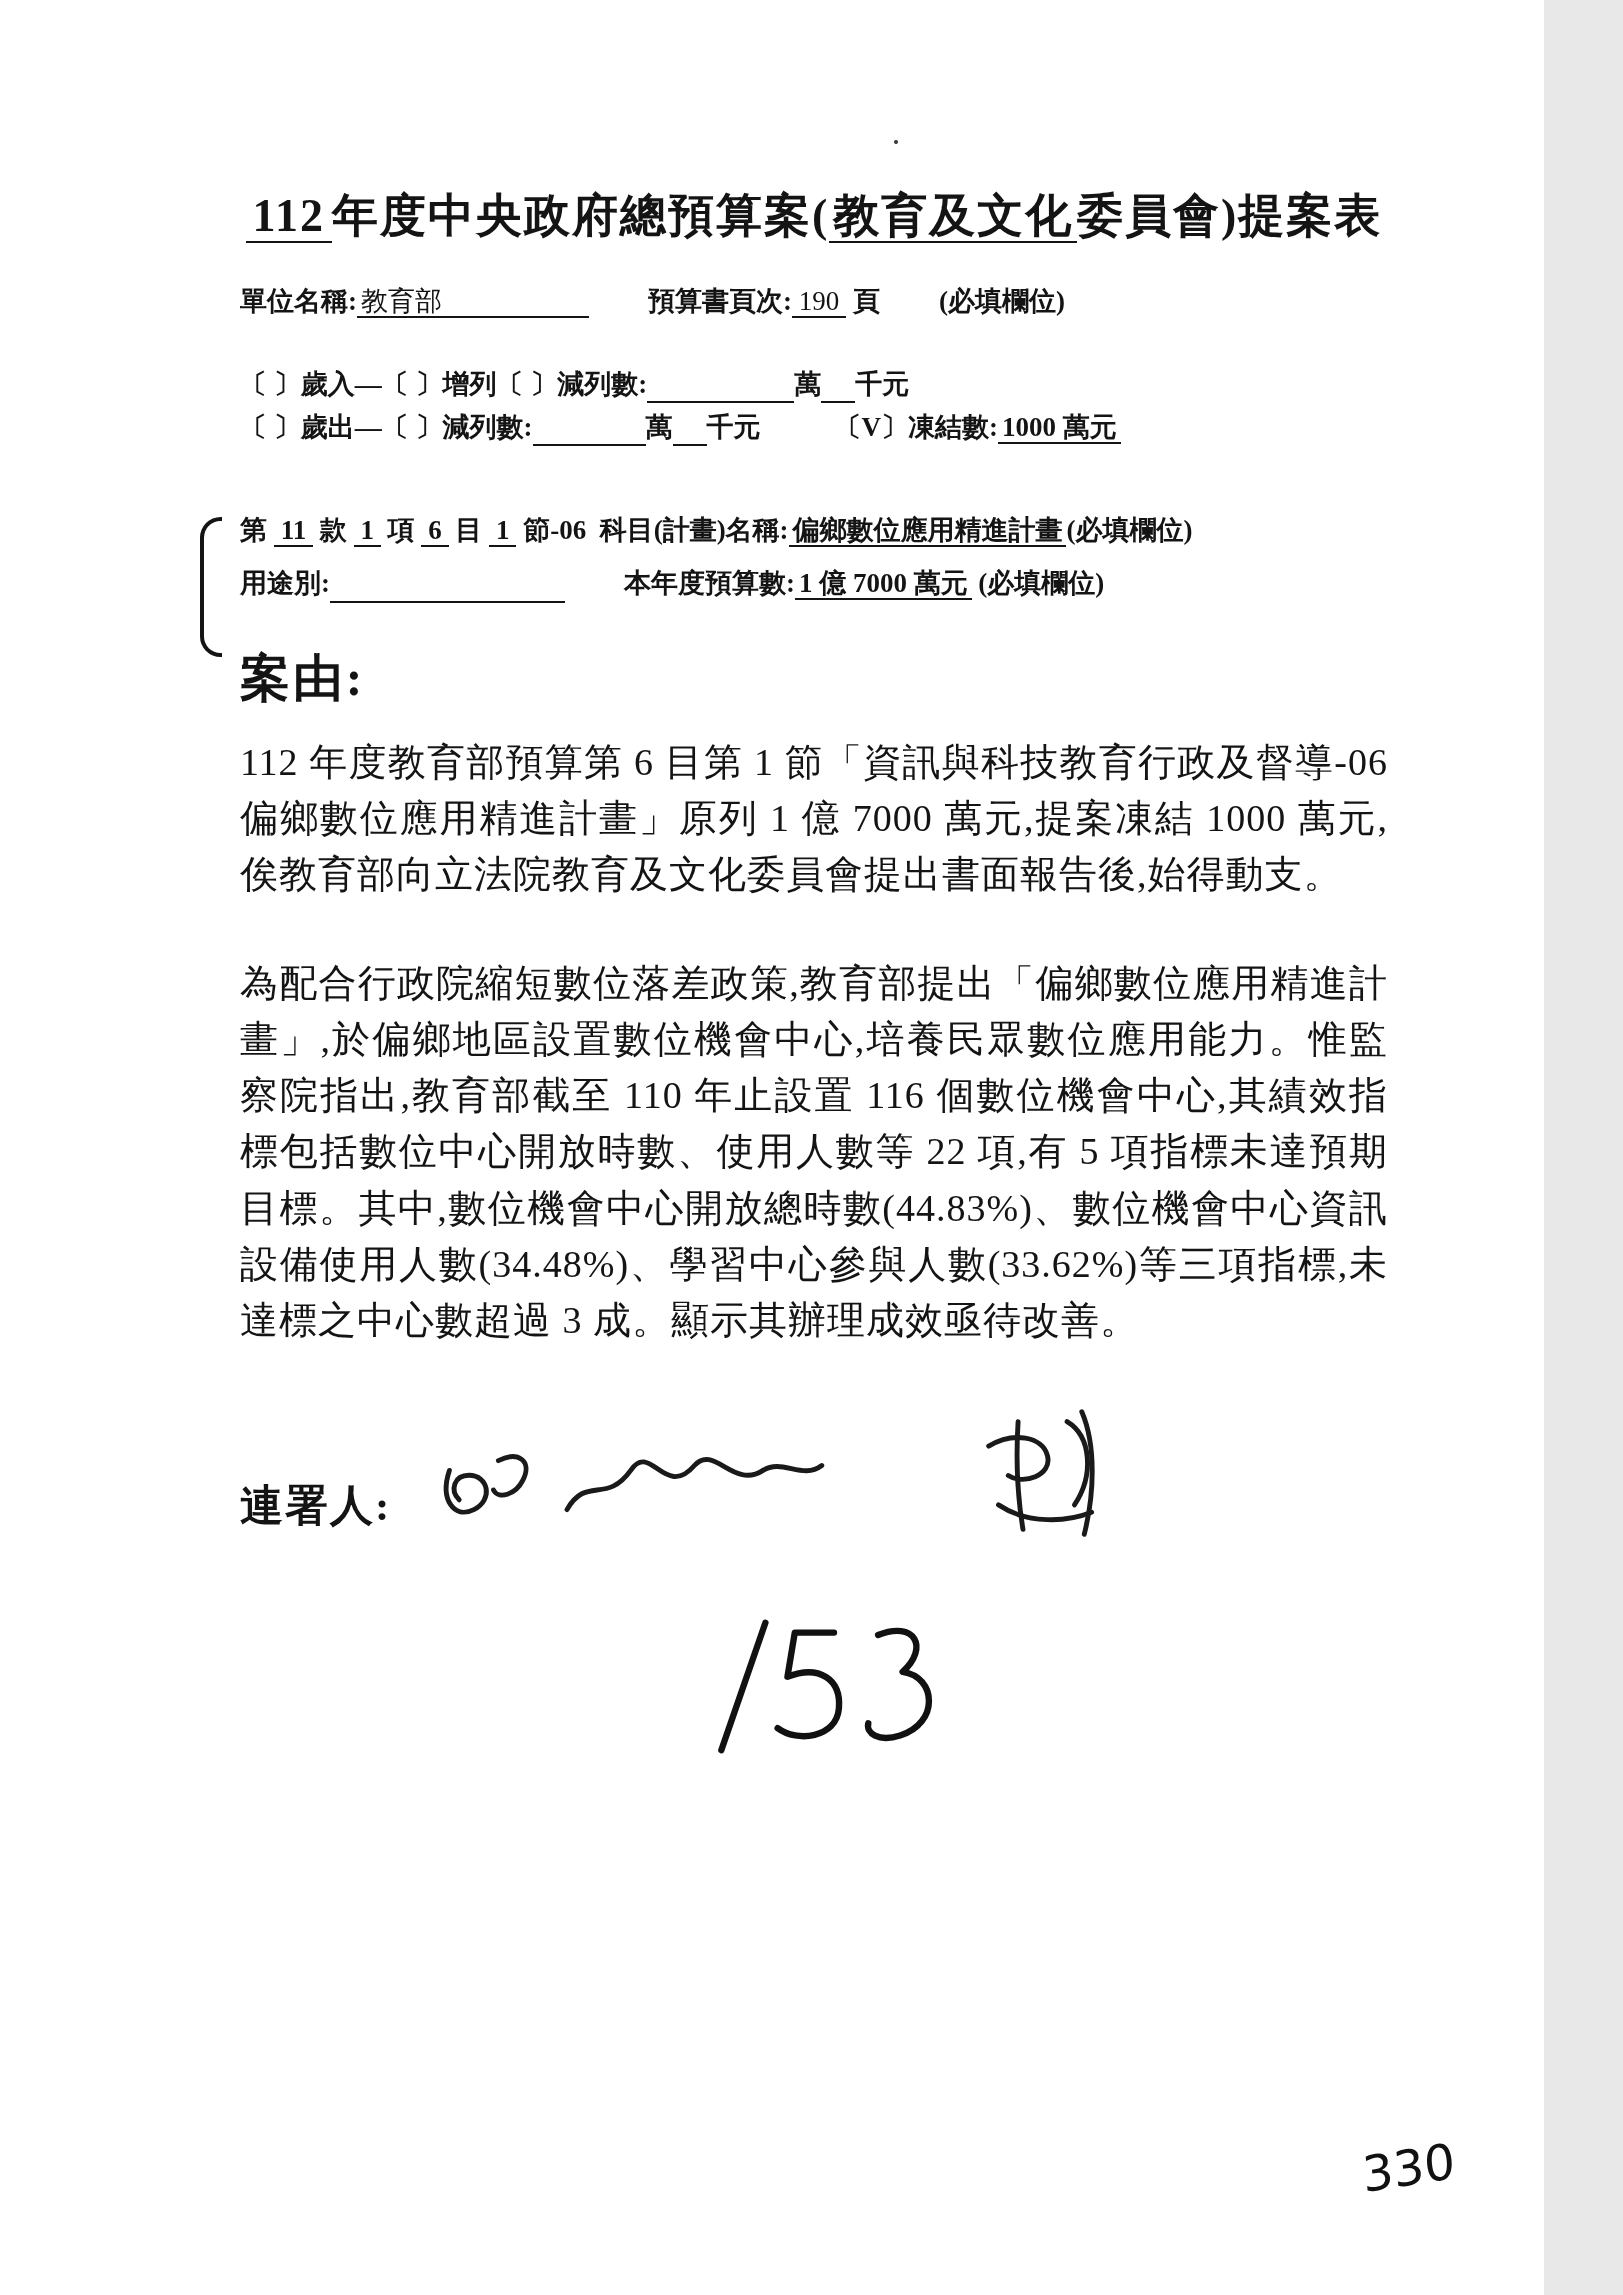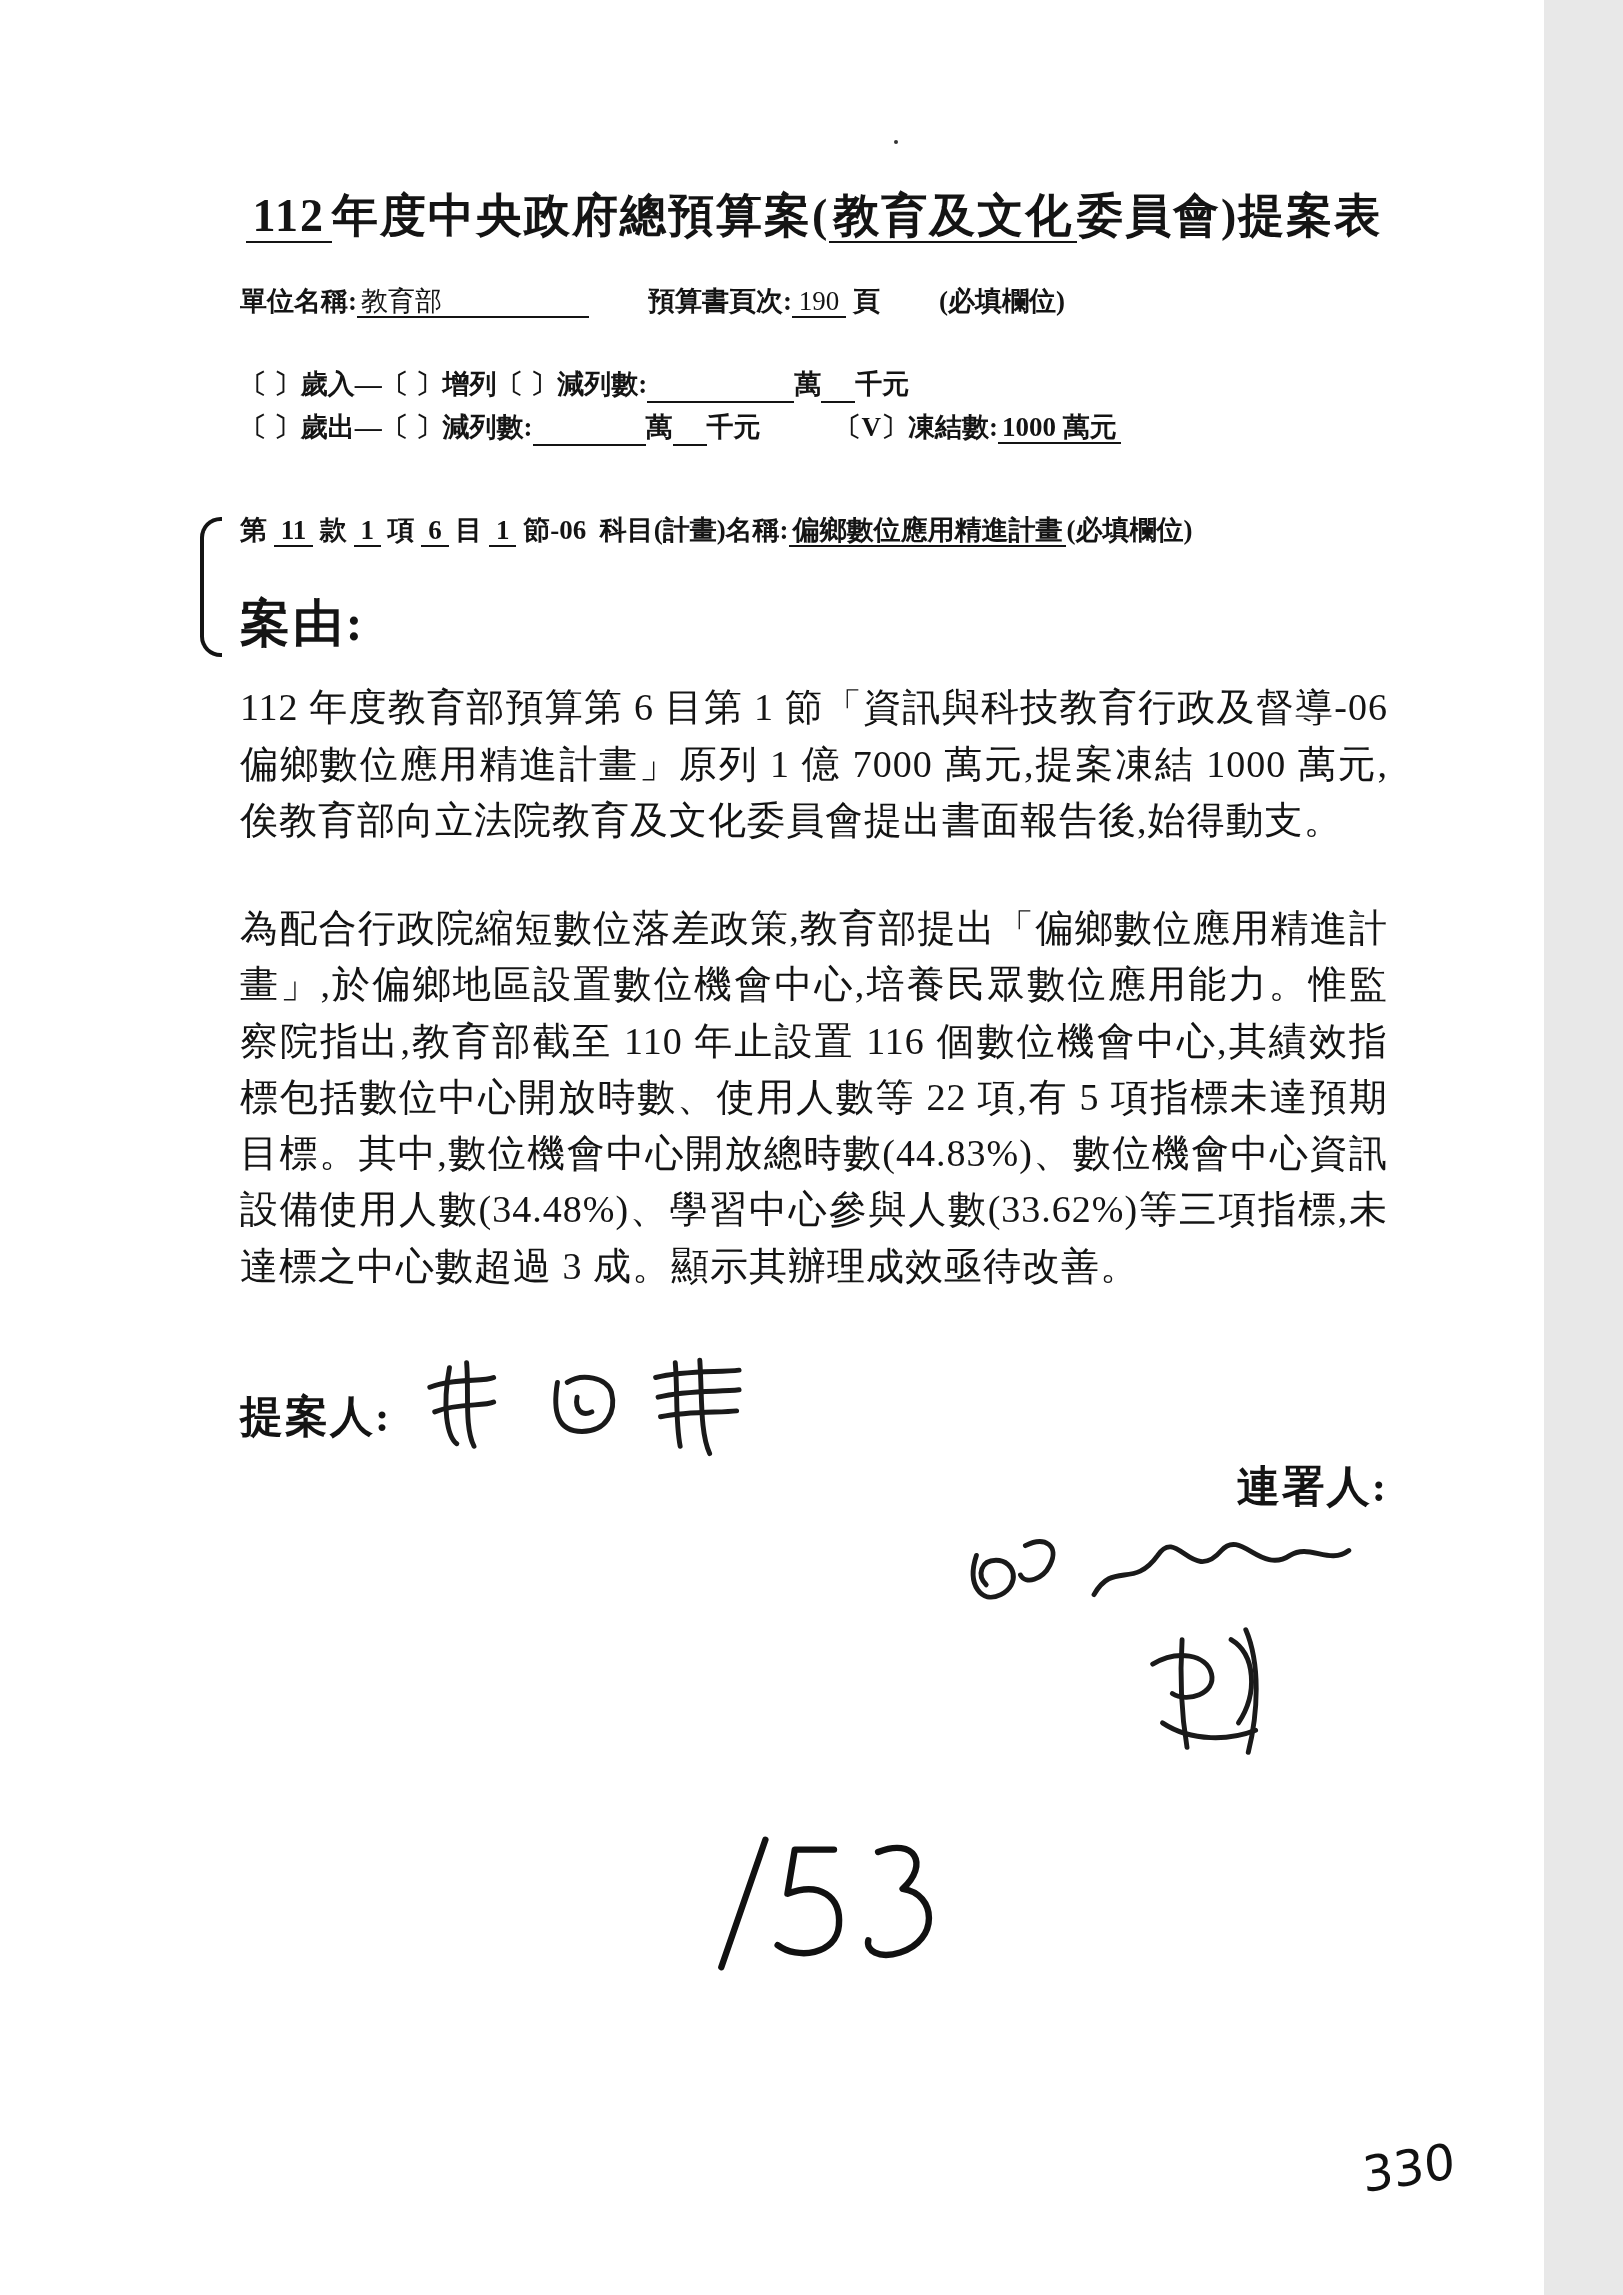--- a/index.html
+++ b/index.html
@@ -146,43 +146,30 @@
 
     <div class="form-row row-expense">
       <span>〔 〕</span><span>歲出—</span><span>〔 〕</span><span>減列數:</span><span class="blank bw-230"></span><span>萬</span><span class="blank bw-70"></span><span>千元</span><span class="gap-m">〔V〕</span><span>凍結數:</span><span class="u">1000 萬元</span>
     </div>
 
     <div class="form-row row-item">
       <span class="item-bracket"></span>
       <span>第</span> <span class="u-num">11</span> <span>款</span> <span class="u-num">1</span> <span>項</span> <span class="u-num">6</span> <span>目</span> <span class="u-num">1</span> <span>節-06</span>&nbsp;&nbsp;<span>科目(計畫)名稱:</span><span class="u">偏鄉數位應用精進計畫</span><span>(必填欄位)</span>
     </div>
 
+    <div class="form-row row-usage">
+      <span>用途別:</span><span class="blank bw-480"></span><span class="gap-l">本年度預算數:</span><span class="u">1 億 7000 萬元</span> <span>(必填欄位)</span>
+    </div>
 
     <div class="case-heading">案由:</div>
 
     <p class="para">112 年度教育部預算第 6 目第 1 節「資訊與科技教育行政及督導-06 偏鄉數位應用精進計畫」原列 1 億 7000 萬元,提案凍結 1000 萬元,俟教育部向立法院教育及文化委員會提出書面報告後,始得動支。</p>
     <p class="para">為配合行政院縮短數位落差政策,教育部提出「偏鄉數位應用精進計畫」,於偏鄉地區設置數位機會中心,培養民眾數位應用能力。惟監察院指出,教育部截至 110 年止設置 116 個數位機會中心,其績效指標包括數位中心開放時數、使用人數等 22 項,有 5 項指標未達預期目標。其中,數位機會中心開放總時數(44.83%)、數位機會中心資訊設備使用人數(34.48%)、學習中心參與人數(33.62%)等三項指標,未達標之中心數超過 3 成。顯示其辦理成效亟待改善。</p>
 
     <div class="sig-block">
-      <div class="sig-row">
-        <span class="sig-label">提案人:</span>
-        <svg class="sig-svg" width="432" height="113" viewBox="0 0 880 230">
-          <path d="M95 30 C100 90 90 160 110 200"></path>
-          <path d="M20 80 C70 60 130 70 150 60"></path>
-          <path d="M30 130 C80 110 130 120 150 110"></path>
-          <path d="M60 40 C45 120 55 180 75 195"></path>
-          <path d="M280 70 C270 130 280 170 330 170 C380 170 400 130 390 90 C380 60 330 50 300 70"></path>
-          <path d="M320 100 C315 125 330 140 350 130"></path>
-          <path d="M520 30 C525 90 520 150 530 200"></path>
-          <path d="M480 60 C540 45 610 50 650 45"></path>
-          <path d="M485 100 C545 85 610 90 650 85"></path>
-          <path d="M490 140 C550 128 610 132 645 128"></path>
-          <path d="M570 25 C575 100 570 170 590 215"></path>
-        </svg>
-      </div>
       <div class="sig-row">
         <span class="sig-label">連署人:</span>
         <svg class="sig-svg" width="441" height="118" viewBox="0 0 900 240">
           <path d="M60 80 C40 140 70 180 110 160 C150 140 140 90 100 90 C70 90 60 120 80 140"></path>
           <path d="M160 60 C200 40 230 60 210 100 C195 130 160 140 150 120"></path>
           <path d="M300 160 C340 90 380 150 430 80 C470 20 500 140 560 70 C600 25 640 120 700 80 C740 55 780 100 820 70"></path>
         </svg>
         <svg class="sig-svg" style="margin-left:108px;" width="255" height="147" viewBox="0 0 520 300">
           <path d="M100 40 C95 120 100 200 110 260"></path>
           <path d="M40 90 C90 60 150 70 160 110 C170 150 110 170 80 150"></path>

